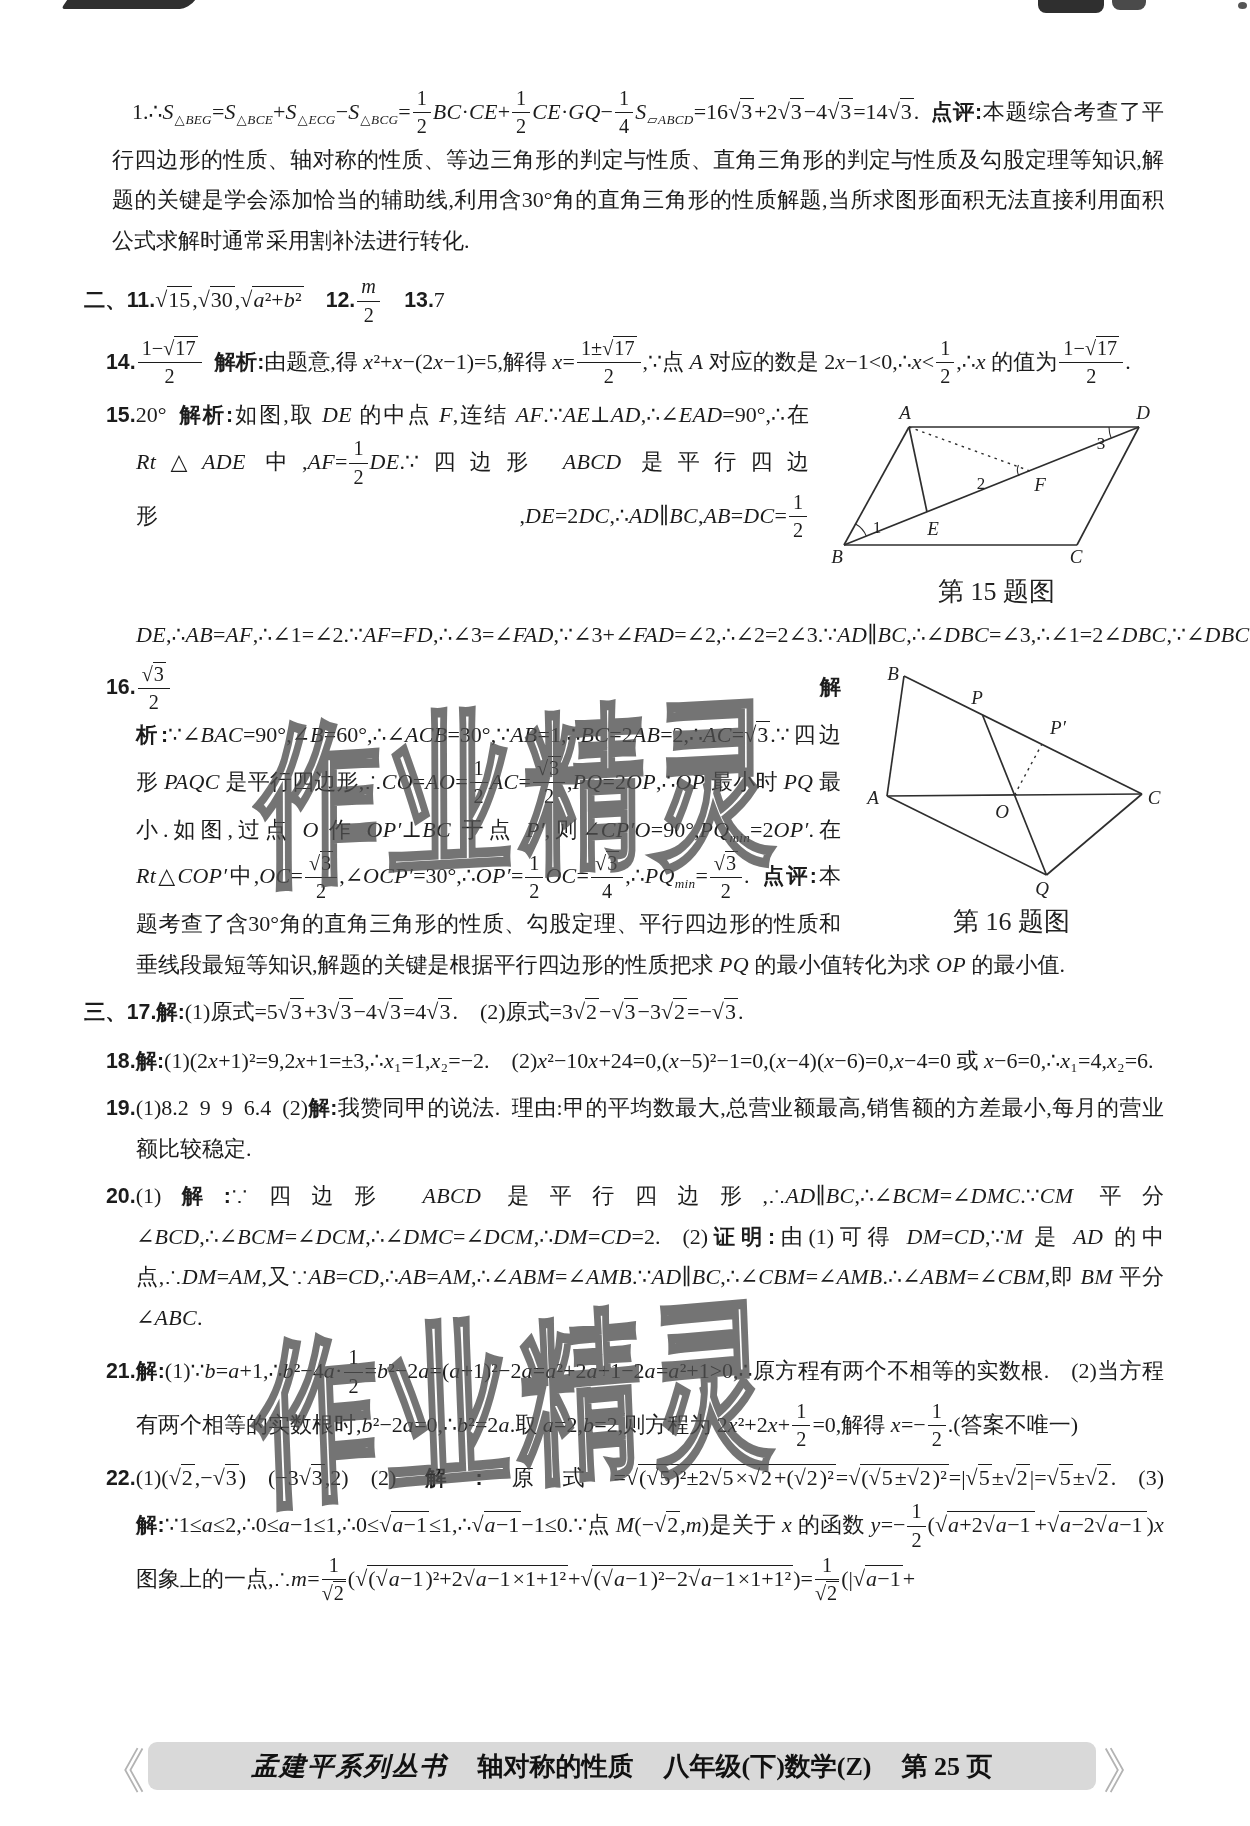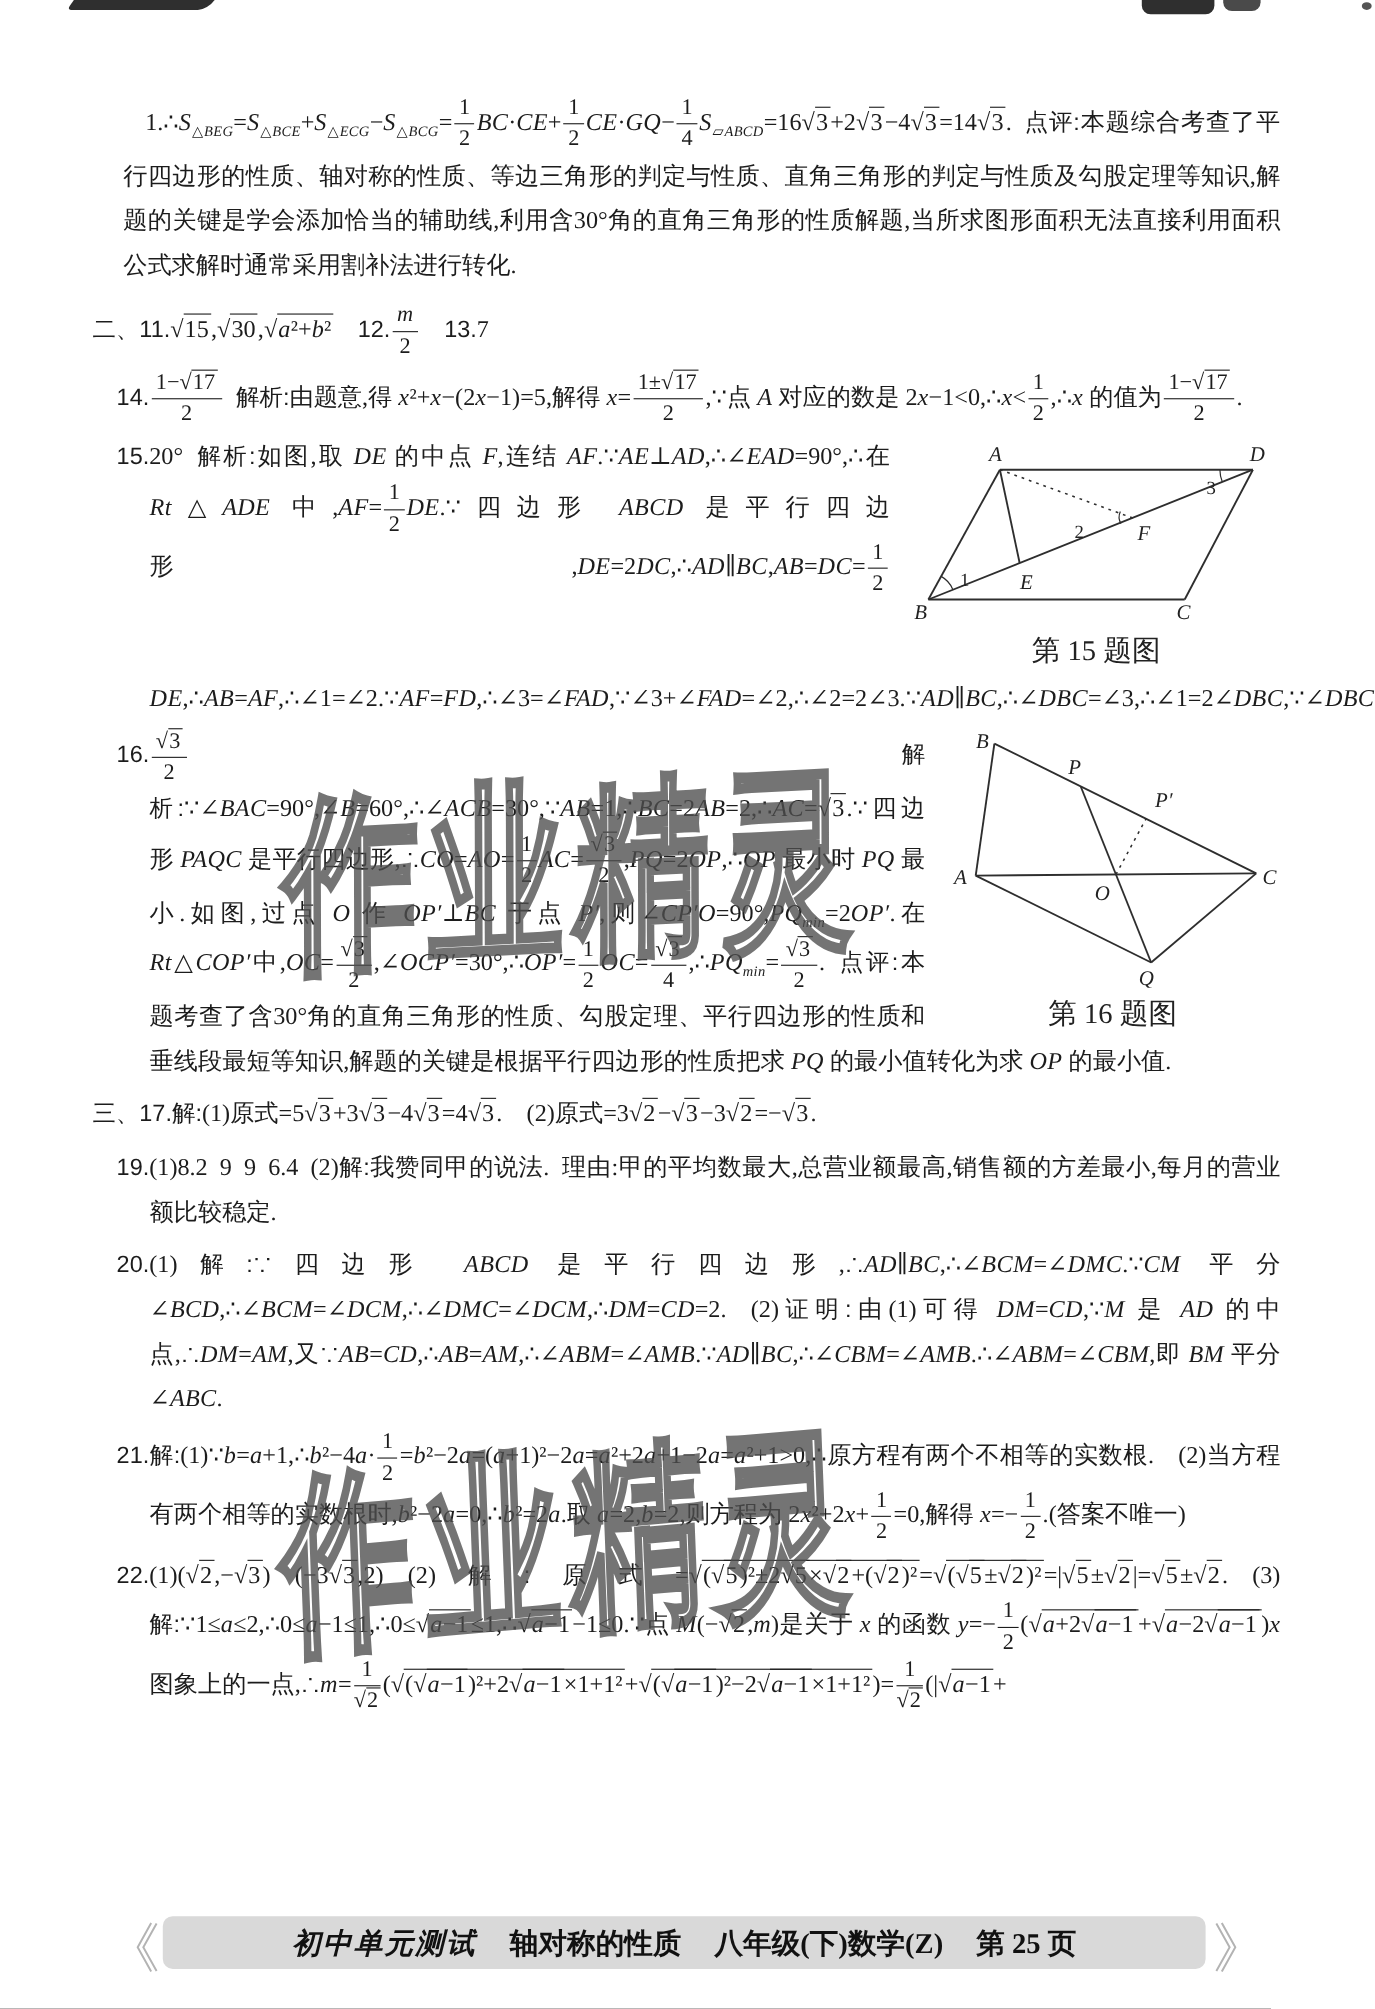--- a/index.html
+++ b/index.html
@@ -11,21 +11,21 @@
   .art.a2{left:1038px;top:0;width:66px;height:13px;border-radius:0 0 8px 8px;}
   .art.a3{left:1112px;top:0;width:34px;height:10px;border-radius:0 0 8px 8px;background:#4a4a4a;}
   .art.a4{left:1238px;top:2px;width:9px;height:7px;border-radius:50%;background:#555;}
 
   .doc{position:absolute;left:112px;right:86px;top:86px;font-size:22px;line-height:1.86;text-align:justify;}
   .para{margin:0 0 6px 0;}
   .p1{text-indent:20px;margin-bottom:12px;}
   .sec{margin-left:0;text-indent:-28px;margin-bottom:8px;}
   .num{margin-left:24px;text-indent:-30px;}
   .mt{margin-top:0;}
-  b{font-family:"Liberation Sans","DejaVu Sans",sans-serif;font-weight:400;font-size:0.97em;}
+  b{font-family:"Liberation Sans","DejaVu Sans",sans-serif;font-weight:700;font-size:0.97em;}
   i{font-style:italic;letter-spacing:0.3px;}
   sub{font-size:0.6em;}
   
   .fr{display:inline-block;vertical-align:-0.72em;text-align:center;line-height:1.25;font-size:0.92em;margin:0 2px;text-indent:0;}
   .fr .n{display:block;border-bottom:1.4px solid currentColor;padding:0 4px 1px;}
   .fr .d{display:block;padding-top:1px;}
   
   .sq{white-space:nowrap;}
   .sq .vin{border-top:1.5px solid currentColor;padding:0 2px 0 1px;}
 
@@ -127,20 +127,23 @@
         </svg>
         <span class="figcap">第 16 题图</span>
       </span>
       <span><b>16.</b><span class="fr"><span class="n"><span class="sq">√<span class="vin">3</span></span></span><span class="d">2</span></span> <b>解析:</b>∵∠<i>BAC</i>=90°,∠<i>B</i>=60°,∴∠<i>ACB</i>=30°,∵<i>AB</i>=1,∴<i>BC</i>=2<i>AB</i>=2,∴<i>AC</i>=<span class="sq">√<span class="vin">3</span></span>.∵四边形 <i>PAQC</i> 是平行四边形,∴<i>CO</i>=<i>AO</i>=<span class="fr"><span class="n">1</span><span class="d">2</span></span><i>AC</i>=<span class="fr"><span class="n"><span class="sq">√<span class="vin">3</span></span></span><span class="d">2</span></span>,<i>PQ</i>=2<i>OP</i>,∴<i>OP</i> 最小时 <i>PQ</i> 最小.如图,过点 <i>O</i> 作 <i>OP′</i>⊥<i>BC</i> 于点 <i>P′</i>,则∠<i>CP′O</i>=90°,<i>PQ</i><sub><i>min</i></sub>=2<i>OP′</i>.在 <i>Rt</i>△<i>COP′</i>中,<i>OC</i>=<span class="fr"><span class="n"><span class="sq">√<span class="vin">3</span></span></span><span class="d">2</span></span>,∠<i>OCP′</i>=30°,∴<i>OP′</i>=<span class="fr"><span class="n">1</span><span class="d">2</span></span><i>OC</i>=<span class="fr"><span class="n"><span class="sq">√<span class="vin">3</span></span></span><span class="d">4</span></span>,∴<i>PQ</i><sub><i>min</i></sub>=<span class="fr"><span class="n"><span class="sq">√<span class="vin">3</span></span></span><span class="d">2</span></span>. <b>点评:</b>本题考查了含30°角的直角三角形的性质、勾股定理、平行四边形的性质和垂线段最短等知识,解题的关键是根据平行四边形的性质把求 <i>PQ</i> 的最小值转化为求 <i>OP</i> 的最小值.</span>
     </div>
 
     <div class="para sec">
       <span><b>三、17.解:</b>(1)原式=5<span class="sq">√<span class="vin">3</span></span>+3<span class="sq">√<span class="vin">3</span></span>−4<span class="sq">√<span class="vin">3</span></span>=4<span class="sq">√<span class="vin">3</span></span>. (2)原式=3<span class="sq">√<span class="vin">2</span></span>−<span class="sq">√<span class="vin">3</span></span>−3<span class="sq">√<span class="vin">2</span></span>=−<span class="sq">√<span class="vin">3</span></span>.</span>
     </div>
 
+    <div class="para num">
+      <span><b>18.解:</b>(1)(2<i>x</i>+1)²=9,2<i>x</i>+1=±3,∴<i>x</i>₁=1,<i>x</i>₂=−2. (2)<i>x</i>²−10<i>x</i>+24=0,(<i>x</i>−5)²−1=0,(<i>x</i>−4)(<i>x</i>−6)=0,<i>x</i>−4=0 或 <i>x</i>−6=0,∴<i>x</i>₁=4,<i>x</i>₂=6.</span>
+    </div>
 
     <div class="para num">
       <span><b>19.</b>(1)8.2 9 9 6.4 (2)<b>解:</b>我赞同甲的说法. 理由:甲的平均数最大,总营业额最高,销售额的方差最小,每月的营业额比较稳定.</span>
     </div>
 
     <div class="para num">
       <span><b>20.</b>(1)<b>解:</b>∵四边形 <i>ABCD</i> 是平行四边形,∴<i>AD</i>∥<i>BC</i>,∴∠<i>BCM</i>=∠<i>DMC</i>.∵<i>CM</i> 平分∠<i>BCD</i>,∴∠<i>BCM</i>=∠<i>DCM</i>,∴∠<i>DMC</i>=∠<i>DCM</i>,∴<i>DM</i>=<i>CD</i>=2. (2)<b>证明:</b>由(1)可得 <i>DM</i>=<i>CD</i>,∵<i>M</i> 是 <i>AD</i> 的中点,∴<i>DM</i>=<i>AM</i>,又∵<i>AB</i>=<i>CD</i>,∴<i>AB</i>=<i>AM</i>,∴∠<i>ABM</i>=∠<i>AMB</i>.∵<i>AD</i>∥<i>BC</i>,∴∠<i>CBM</i>=∠<i>AMB</i>.∴∠<i>ABM</i>=∠<i>CBM</i>,即 <i>BM</i> 平分∠<i>ABC</i>.</span>
     </div>
 
     <div class="para num mt">
@@ -151,20 +154,20 @@
       <span><b>22.</b>(1)(<span class="sq">√<span class="vin">2</span></span>,−<span class="sq">√<span class="vin">3</span></span>) (−3<span class="sq">√<span class="vin">3</span></span>,2) (2)<b>解:</b>原式=<span class="sq">√<span class="vin">(<span class="sq">√<span class="vin">5</span></span>)²±2<span class="sq">√<span class="vin">5</span></span>×<span class="sq">√<span class="vin">2</span></span>+(<span class="sq">√<span class="vin">2</span></span>)²</span></span>=<span class="sq">√<span class="vin">(<span class="sq">√<span class="vin">5</span></span>±<span class="sq">√<span class="vin">2</span></span>)²</span></span>=|<span class="sq">√<span class="vin">5</span></span>±<span class="sq">√<span class="vin">2</span></span>|=<span class="sq">√<span class="vin">5</span></span>±<span class="sq">√<span class="vin">2</span></span>. (3)<b>解:</b>∵1≤<i>a</i>≤2,∴0≤<i>a</i>−1≤1,∴0≤<span class="sq">√<span class="vin"><i>a</i>−1</span></span>≤1,∴<span class="sq">√<span class="vin"><i>a</i>−1</span></span>−1≤0.∵点 <i>M</i>(−<span class="sq">√<span class="vin">2</span></span>,<i>m</i>)是关于 <i>x</i> 的函数 <i>y</i>=−<span class="fr"><span class="n">1</span><span class="d">2</span></span>(<span class="sq">√<span class="vin"><i>a</i>+2<span class="sq">√<span class="vin"><i>a</i>−1</span></span></span></span>+<span class="sq">√<span class="vin"><i>a</i>−2<span class="sq">√<span class="vin"><i>a</i>−1</span></span></span></span>)<i>x</i> 图象上的一点,∴<i>m</i>=<span class="fr"><span class="n">1</span><span class="d"><span class="sq">√<span class="vin">2</span></span></span></span>(<span class="sq">√<span class="vin">(<span class="sq">√<span class="vin"><i>a</i>−1</span></span>)²+2<span class="sq">√<span class="vin"><i>a</i>−1</span></span>×1+1²</span></span>+<span class="sq">√<span class="vin">(<span class="sq">√<span class="vin"><i>a</i>−1</span></span>)²−2<span class="sq">√<span class="vin"><i>a</i>−1</span></span>×1+1²</span></span>)=<span class="fr"><span class="n">1</span><span class="d"><span class="sq">√<span class="vin">2</span></span></span></span>(|<span class="sq">√<span class="vin"><i>a</i>−1</span></span>+</span>
     </div>
 
   </div>
 
   <div class="wm w1">作业精灵</div>
   <div class="wm w2">作业精灵</div>
 
   <div class="chev l">《</div>
   <div class="fbar">
-    <span class="series">初中单元测试</span>
+    <span class="series">孟建平系列丛书</span>
     <span>轴对称的性质</span>
     <span>八年级(下)数学(Z)</span>
     <span>第 25 页</span>
   </div>
   <div class="chev r">》</div>
 
 </div>
 
 </body></html>

